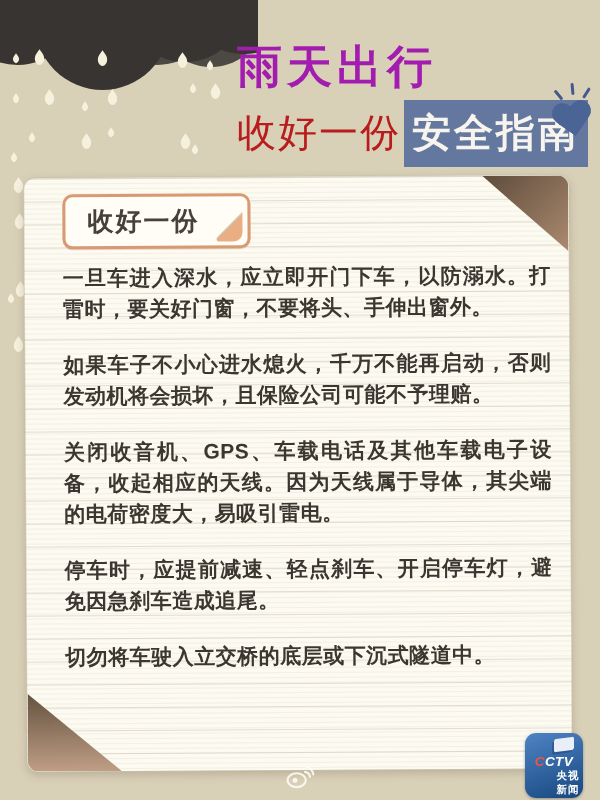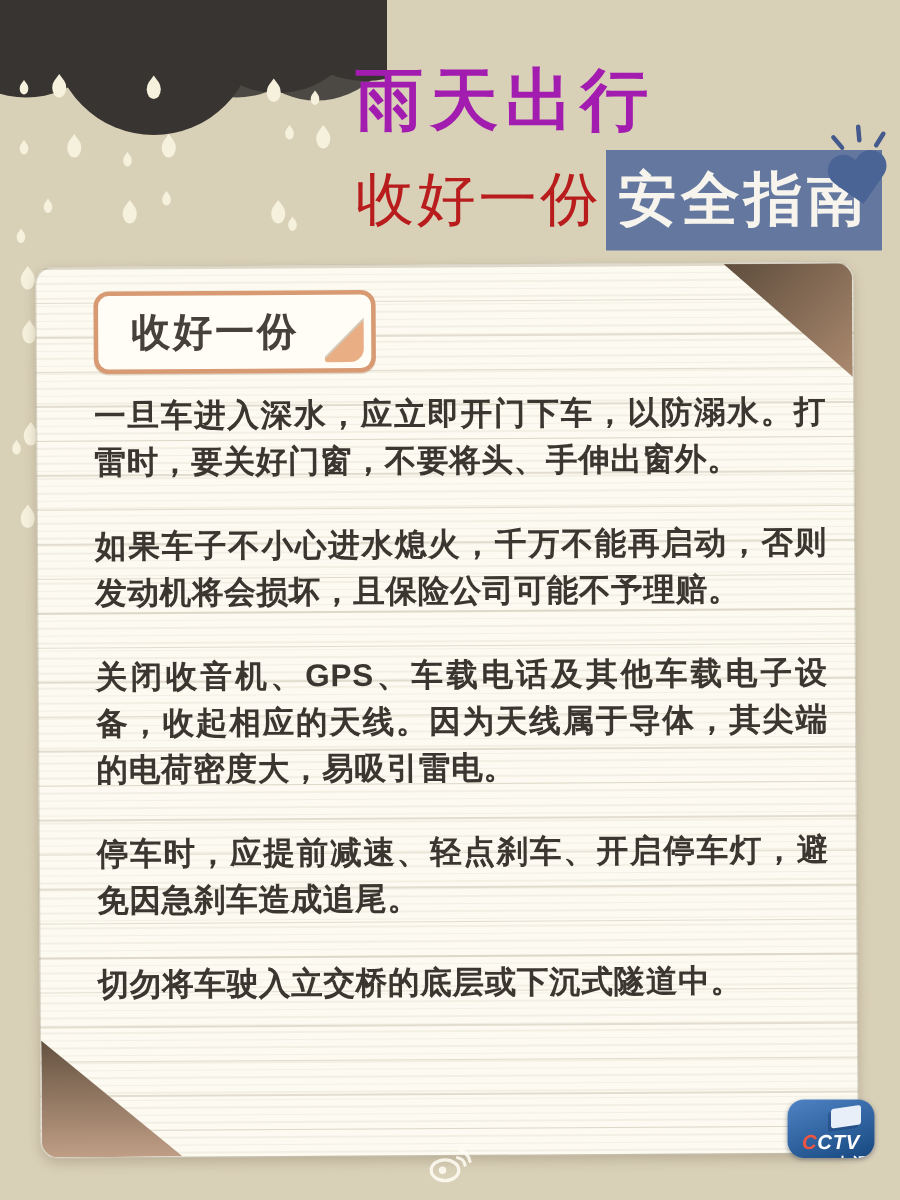--- a/index.html
+++ b/index.html
@@ -67,21 +67,21 @@
   
   .card-content p { font-size:21px; line-height:31px; color:#3b3730; letter-spacing:.5px;
                     font-weight:600; margin:0 0 25px; text-align:justify; }
 
   
   .watermark { position:absolute; left:50%; top:763px; transform:translateX(-50%);
                display:flex; align-items:center; gap:7px; z-index:5; }
   .watermark-text { font-size:24px; font-weight:700; color:rgba(255,253,244,.82); letter-spacing:1px; }
 
   
-  .cctv-logo { position:absolute; left:525px; top:733px; width:58px; height:39px; z-index:6;
+  .cctv-logo { position:absolute; left:525px; top:733px; width:58px; height:65px; z-index:6;
                background:linear-gradient(160deg,#4f83c4,#16477f); border-radius:11px;
                box-shadow:0 1px 3px rgba(40,50,70,.4); text-align:center; overflow:hidden; }
   .cctv-flag { position:absolute; top:5px; right:9px; width:20px; height:13px;
                background:#e9eff8; transform:skewY(-8deg); border-radius:2px;
                box-shadow:-2px 2px 0 rgba(20,50,100,.35); }
   .cctv-text { margin-top:21px; font:italic 800 13.5px "Liberation Sans",sans-serif;
                color:#fff; letter-spacing:.5px; }
   .cctv-text::first-letter { color:#ef5540; }
   .cctv-sub { font-size:10.5px; font-weight:700; color:#fff; letter-spacing:1px;padding-left:28px; }
 </style>

